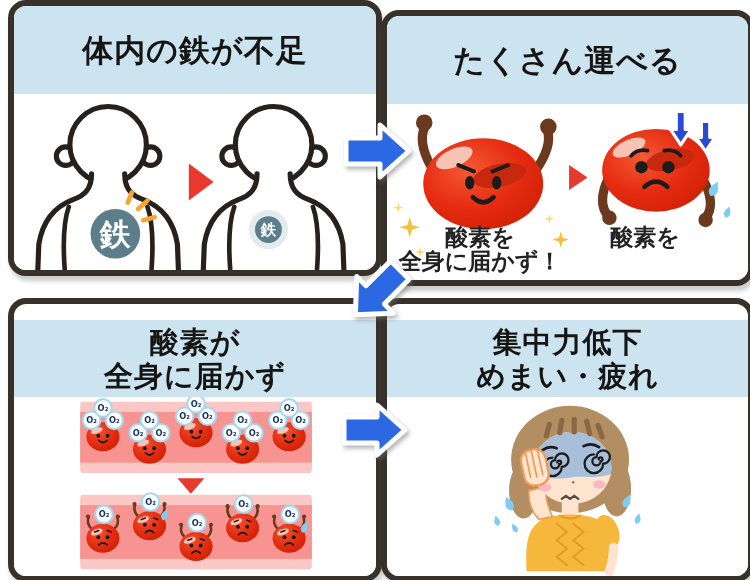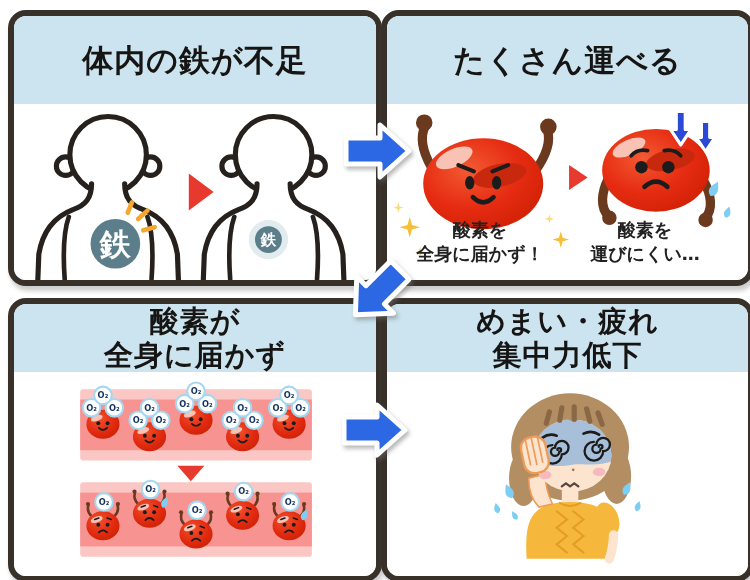--- a/index.html
+++ b/index.html
@@ -1,35 +1,35 @@
 <!DOCTYPE html>
 <html style="--bg: #ffffff; --panel-border: #38312a; --header-bg: #cbe4ef; --title: #171513; --caption-text: #222222; --arrow-blue: #2d68e4; --mini-arrow-blue: #2b49d4; --accent-red: #e8392e; --cell-red: #e62c12; --arm-brown: #6b3a1e; --iron-teal: #5b7e8a; --iron-halo: #e2ebee; --spark-orange: #f4a62e; --sparkle-yellow: #f6bf37; --vessel-light: #fbc7c4; --vessel-mid: #f79390; --o2-ring: #a6d7f0; --o2-text: #10305e; --sweat-blue: #7ecdf2; --hair-brown: #b28e62; --hair-dark: #8a6846; --skin: #fce4cf; --face-blue: #a7bfd8; --shirt-yellow: #f6b83c; --shirt-line: #e49d22; --hand-outline: #ef9a55;"><head>
 <meta charset="utf-8">
 <style>
   html,body{margin:0;padding:0;background:#fff;}
   body{font-family:"DejaVu Sans","Liberation Sans",sans-serif;}
   .canvas{position:relative;width:750px;height:580px;background:var(--bg,#fff);overflow:hidden;}
 
   .panel{position:absolute;border:6px solid var(--panel-border);border-radius:18px;background:#fff;
          box-shadow:2px 5px 4px rgba(130,130,130,.4);overflow:hidden;display:flex;flex-direction:column;}
-  .panel-iron{left:8px;top:10px;width:362px;height:264px;}
+  .panel-iron{left:8px;top:0;width:362px;height:264px;}
   .panel-hemoglobin{left:381px;top:10px;width:361px;height:264px;}
   .panel-oxygen{left:8px;top:298px;width:362px;height:272px;}
   .panel-symptoms{left:381px;top:298px;width:361px;height:272px;}
 
   .panel-header{background:var(--header-bg);display:flex;flex-direction:column;align-items:center;justify-content:center;flex:0 0 auto;}
   .row-top .panel-header{height:88px;}
-  .row-bottom .panel-header{height:68px;}
+  .row-bottom .panel-header{height:77px;margin-top:16px;}
   .panel-title{font-weight:bold;color:var(--title);font-size:31px;letter-spacing:1px;line-height:36px;text-align:center;}
   .row-bottom .panel-title{font-size:29px;line-height:34px;}
 
   .panel-body{position:relative;flex:1;background:#fff;}
   .panel-body svg{position:absolute;left:0;top:0;width:100%;height:100%;}
 
-  .caption{position:absolute;width:170px;text-align:center;font-weight:bold;font-size:18px;line-height:24px;color:var(--caption-text);}
+  .caption{position:absolute;width:170px;text-align:center;font-weight:bold;font-size:23px;line-height:24px;color:var(--caption-text);margin-top:7px;}
   .caption-good{left:8px;top:114px;}
   .caption-bad{left:173px;top:114px;}
 
   .flow-arrow{position:absolute;filter:drop-shadow(2px 3px 2px rgba(110,110,110,.5));}
   .flow-arrow polygon{fill:var(--arrow-blue);stroke:#fff;stroke-width:5;stroke-linejoin:round;}
 
   
   .outline{fill:none;stroke:#26211d;stroke-width:5;stroke-linecap:round;}
   .armline{fill:none;stroke:#26211d;stroke-width:4.5;stroke-linecap:round;}
   .spark{fill:none;stroke:var(--spark-orange);stroke-width:4.5;stroke-linecap:round;}
@@ -170,21 +170,20 @@
           <use href="#drop" class="sweat" transform="translate(320,72) rotate(28) scale(1.5)"></use>
           <use href="#drop" class="sweat" transform="translate(331,96) rotate(18) scale(1.1)"></use>
         </g>
       </svg>
       <div class="caption caption-good">
         <div>酸素を</div>
         <div>全身に届かず！</div>
       </div>
       <div class="caption caption-bad">
         <div>酸素を</div>
-        <div>運びにくい…</div>
       </div>
     </div>
   </section>
 
   <section class="panel panel-oxygen row-bottom">
     <div class="panel-header">
       <span class="panel-title">酸素が</span>
       <span class="panel-title">全身に届かず</span>
     </div>
     <div class="panel-body">
@@ -403,22 +402,22 @@
               </g>
               <path d="M0,0 C2.8,4.5 4.6,7.5 0,10.5 C-4.6,7.5 -2.8,4.5 0,0 Z" class="sweat" transform="translate(283,116) rotate(22) scale(1.1)"></path>
             </g>
         </g>
       </svg>
     </div>
   </section>
 
   <section class="panel panel-symptoms row-bottom">
     <div class="panel-header">
+      <span class="panel-title">集中力低下</span>
       <span class="panel-title">めまい・疲れ</span>
-      <span class="panel-title">集中力低下</span>
     </div>
     <div class="panel-body">
       <svg viewBox="0 0 349 164">
         <g transform="translate(177,6)">
 
           <ellipse class="hair" cx="0" cy="50" rx="57" ry="52"></ellipse>
           <ellipse class="hair" cx="-45" cy="80" rx="14" ry="27"></ellipse>
           <ellipse class="hair" cx="45" cy="78" rx="14" ry="27"></ellipse>
 
           <rect class="skin" x="-8" y="90" width="16" height="18"></rect>

